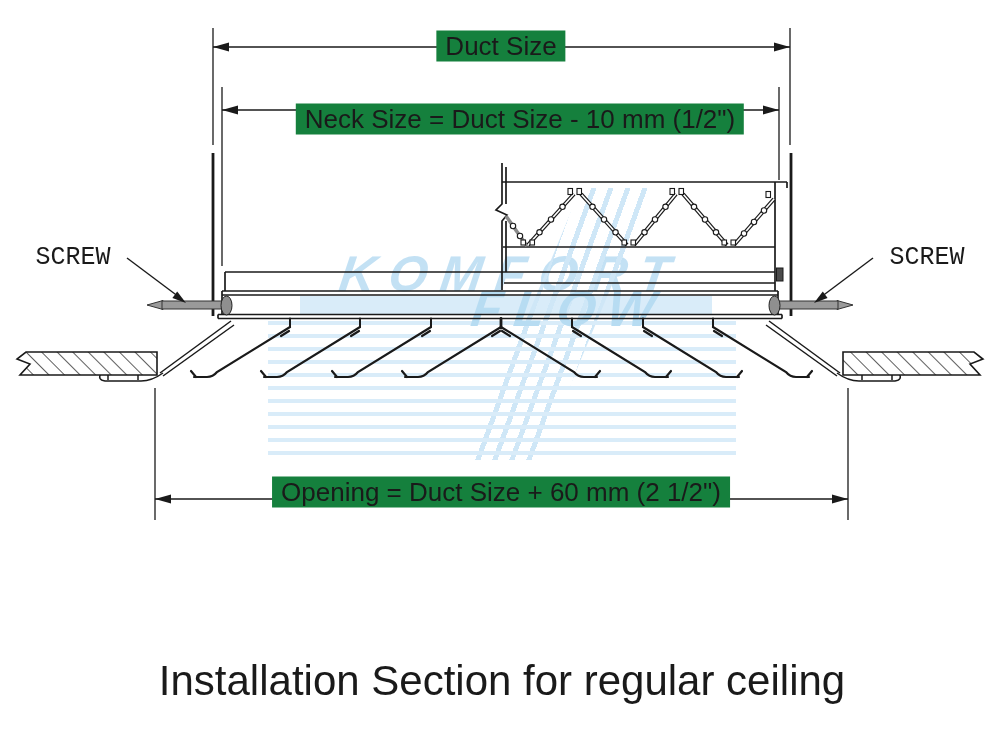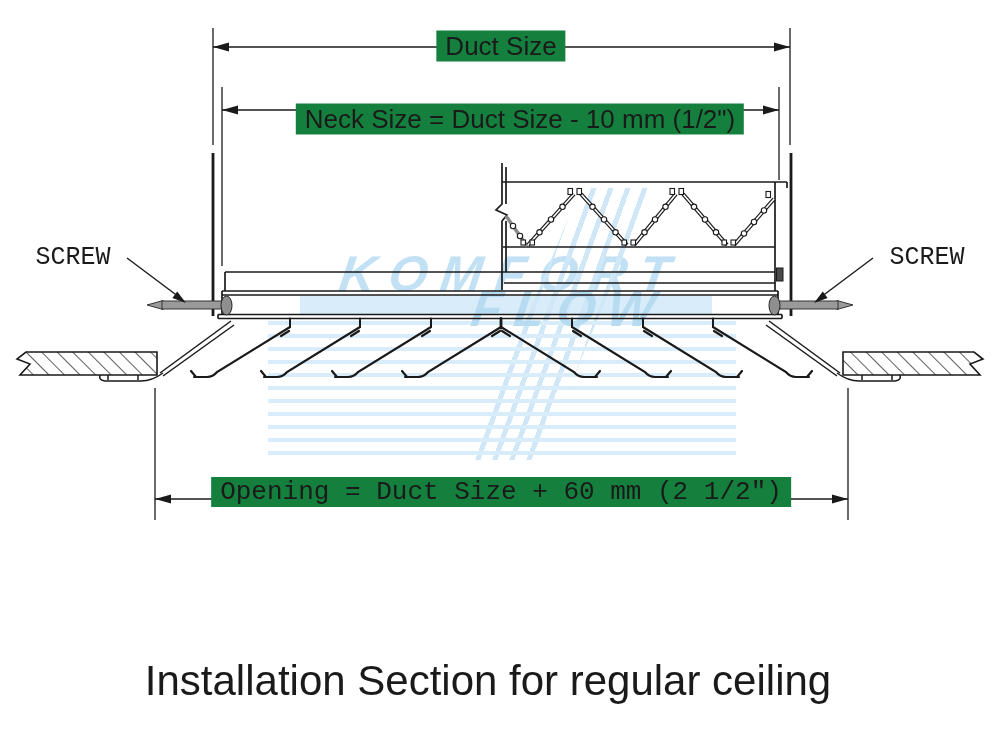--- a/index.html
+++ b/index.html
@@ -236,20 +236,20 @@
         <line x1="873" y1="258" x2="821" y2="297"></line>
         <polygon points="814,303 827.6,297.9 822.8,291.5" fill="#1a1a1a" stroke="none"></polygon>
       </g>
     </g>
   </svg>
 
   <div class="lbl dim-label" style="left:501px;top:46px;">Duct Size</div>
 
   <div class="lbl dim-label" style="left:520px;top:109px;margin-top:10px;">Neck Size = Duct Size - 10 mm (1/2")</div>
 
-  <div class="lbl dim-label" style="left:501px;top:492px;font-family:Liberation Mono, monospace;">Opening = Duct Size + 60 mm (2 1/2")</div>
+  <div class="lbl dim-label" style="left:501px;top:492px;">Opening = Duct Size + 60 mm (2 1/2")</div>
 
   <div class="lbl screw-label" style="left:73px;top:257px;">SCREW</div>
 
   <div class="lbl screw-label" style="left:927px;top:257px;">SCREW</div>
 
-  <div class="lbl title-label" style="left:488px;top:681px;text-align:right;">Installation Section for regular ceiling</div>
+  <div class="lbl title-label" style="left:502px;top:681px;text-align:right;">Installation Section for regular ceiling</div>
 </div>
 
 </body></html>

